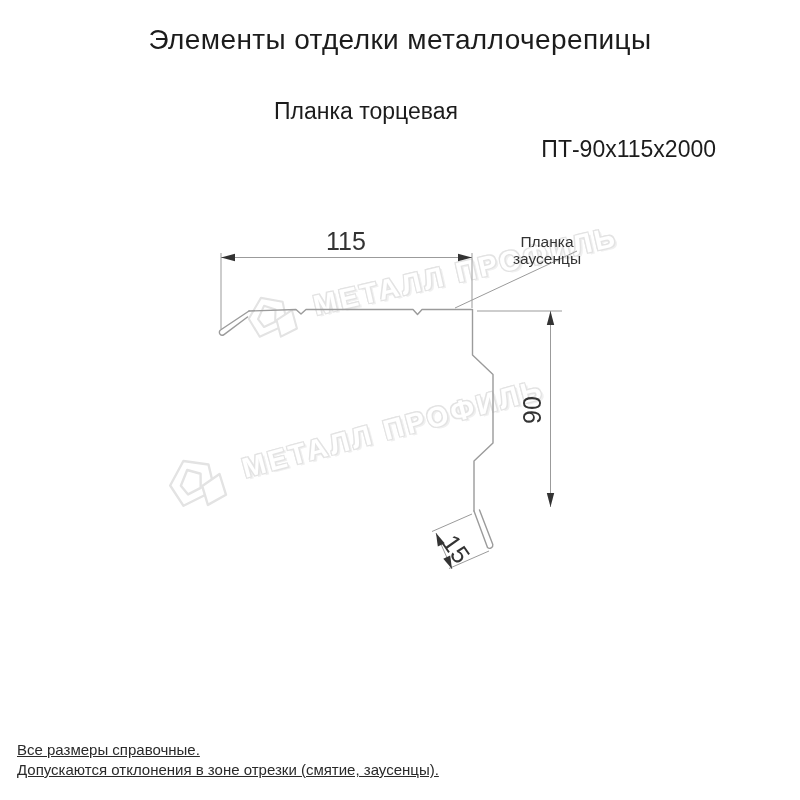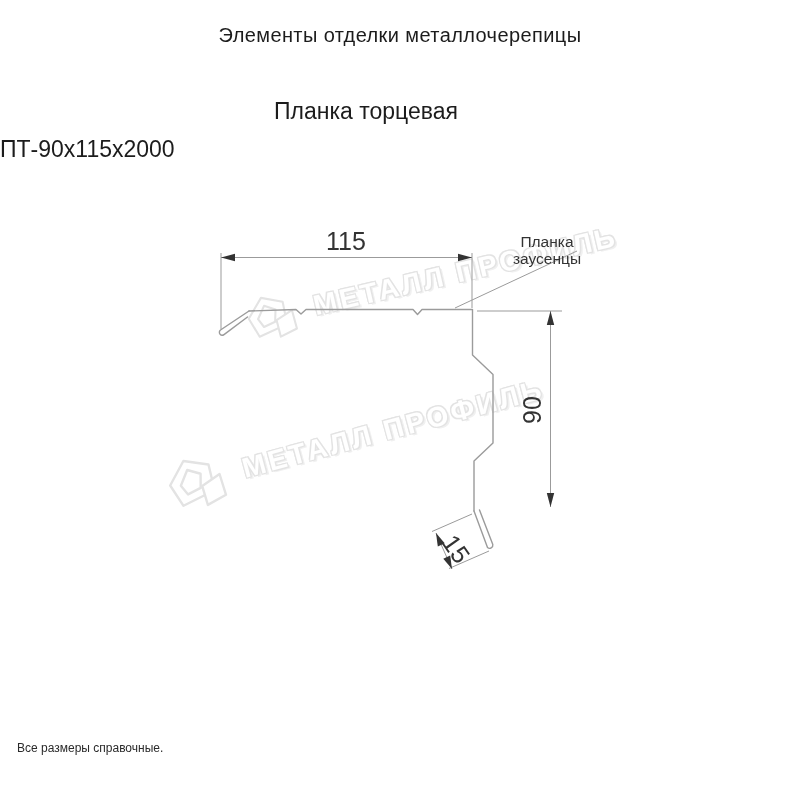--- a/index.html
+++ b/index.html
@@ -3,29 +3,29 @@
 <meta charset="utf-8">
 <style>
   html,body{margin:0;padding:0;background:#fff;}
   .page{
     position:relative;width:800px;height:800px;background:#ffffff;
     overflow:hidden;font-family:"Liberation Sans",sans-serif;
   }
   
   .page-title{
     position:absolute;top:24px;left:0;width:800px;text-align:center;
-    font-size:20px;color:#1c1c1c;letter-spacing:.4px;
+    font-size:28px;color:#1c1c1c;letter-spacing:.4px;
   }
   .product-name{
     position:absolute;top:98px;left:0;width:732px;text-align:center;
     font-size:23px;color:#1c1c1c;
   }
   .product-code{
-    position:absolute;top:136px;left:0;width:672px;text-align:left;
-    font-size:23px;color:#1c1c1c;
+    position:absolute;top:136px;left:0;width:672px;text-align:right;
+    font-size:23px;color:#1c1c1c;padding-left:44px;
   }
   
   .wm{
     position:absolute;display:flex;align-items:center;gap:12px;
     transform-origin:left center;pointer-events:none;
   }
   .wm-text{
     font-size:28px;font-weight:bold;letter-spacing:3px;color:#ffffff;white-space:nowrap;
     text-shadow:-1.2px -1.2px 0 #e3e3e3,1.2px -1.2px 0 #e3e3e3,
                 -1.2px 1.2px 0 #e3e3e3,1.2px 1.2px 0 #e3e3e3,
@@ -35,21 +35,21 @@
   .wm2{left:158px;top:460px;transform:rotate(-15deg);}
   
   .drawing{position:absolute;left:0;top:0;}
   .drawing text{font-family:"Liberation Sans",sans-serif;}
   .face-label{
     position:absolute;left:502px;top:233px;width:90px;text-align:center;
     font-size:15.5px;line-height:17px;color:#333;
   }
   
   .footer-note{
-    position:absolute;left:17px;font-size:12px;color:#2a2a2a;white-space:nowrap;
+    position:absolute;left:17px;font-size:15px;color:#2a2a2a;white-space:nowrap;text-decoration:underline;
   }
   .note1{top:741px;}
   .note2{top:761px;}
 </style>
 </head>
 <body>
 
 <div class="page">
 
   <div class="wm wm1">
@@ -120,14 +120,15 @@
       <text transform="translate(449 554) rotate(55)" text-anchor="middle">15</text>
     </g>
   </svg>
 
   <div class="face-label">
     <div>Планка</div>
     <div>заусенцы</div>
   </div>
 
   <div class="footer-note note1">Все размеры справочные.</div>
+  <div class="footer-note note2">Допускаются отклонения в зоне отрезки (смятие, заусенцы).</div>
 
 </div>
 
 </body></html>

